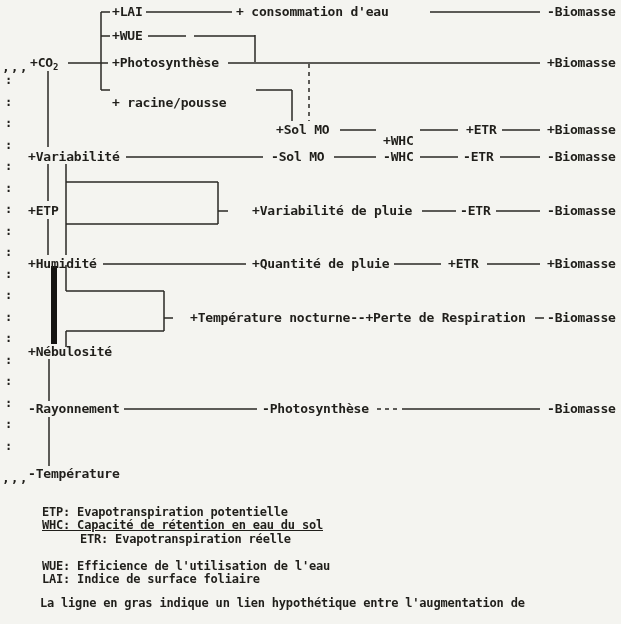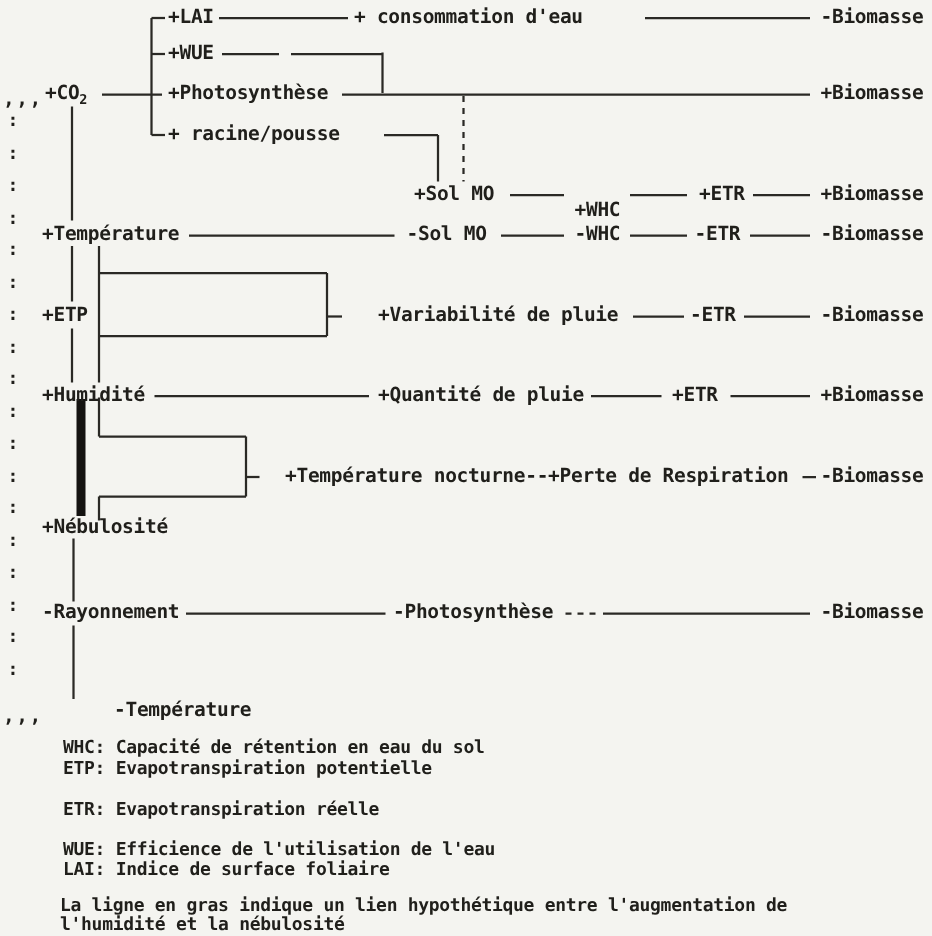--- a/index.html
+++ b/index.html
@@ -118,31 +118,31 @@
 :
 :
 :
 :
 :
 :
 :</span>
   <span class="commas" style="left:2px;top:470px;">,,,</span>
 
   <span class="t" style="left:30px;top:56px;"><span>+CO</span><span class="sub">2</span></span>
-  <span class="t" style="left:28px;top:150px;">+Température</span>
+  <span class="t" style="left:28px;top:150px;">+Variabilité</span>
   <span class="t" style="left:28px;top:204px;">+ETP</span>
   <span class="t" style="left:28px;top:257px;">+Humidité</span>
   <span class="t" style="left:28px;top:345px;">+Nébulosité</span>
   <span class="t" style="left:28px;top:402px;">-Rayonnement</span>
-  <span class="t" style="left:28px;top:467px;margin-left:48px;">-Température</span>
+  <span class="t" style="left:28px;top:467px;">-Température</span>
 
   <span class="t" style="left:112px;top:5px;">+LAI</span>
   <span class="t" style="left:112px;top:29px;">+WUE</span>
   <span class="t" style="left:112px;top:56px;">+Photosynthèse</span>
-  <span class="t" style="left:112px;top:83px;">+ racine/pousse</span>
+  <span class="t" style="left:112px;top:96px;">+ racine/pousse</span>
 
   <span class="t" style="left:236px;top:5px;">+ consommation d'eau</span>
   <span class="t" style="left:547px;top:5px;">-Biomasse</span>
   <span class="t" style="left:547px;top:56px;">+Biomasse</span>
 
   <span class="t" style="left:276px;top:123px;">+Sol MO</span>
   <span class="t" style="left:383px;top:123px;margin-top:11px;">+WHC</span>
   <span class="t" style="left:466px;top:123px;">+ETR</span>
   <span class="t" style="left:547px;top:123px;">+Biomasse</span>
 
@@ -159,21 +159,20 @@
   <span class="t" style="left:448px;top:257px;">+ETR</span>
   <span class="t" style="left:547px;top:257px;">+Biomasse</span>
 
   <span class="t" style="left:190px;top:311px;">+Température nocturne--+Perte de Respiration</span>
   <span class="t" style="left:547px;top:311px;">-Biomasse</span>
 
   <span class="t" style="left:262px;top:402px;">-Photosynthèse</span>
   <span class="t" style="left:547px;top:402px;">-Biomasse</span>
 
   <span class="legend-line" style="top:506px;">ETP: Evapotranspiration potentielle</span>
-  <span class="legend-line" style="top:492px;">WHC: Capacité de rétention en eau du sol</span>
-  <span class="legend-line" style="top:533px;">ETR: Evapotranspiration réelle</span>
+  <span class="legend-line" style="top:519px;text-decoration:underline;">WHC: Capacité de rétention en eau du sol</span>
+  <span class="legend-line" style="top:533px;margin-left:38px;">ETR: Evapotranspiration réelle</span>
   <span class="legend-line" style="top:560px;">WUE: Efficience de l'utilisation de l'eau</span>
   <span class="legend-line" style="top:573px;">LAI: Indice de surface foliaire</span>
 
   <span class="note-line" style="top:597px;">La ligne en gras indique un lien hypothétique entre l'augmentation de</span>
-  <span class="note-line" style="top:610px;">l'humidité et la nébulosité</span>
 
 </div>
 
 </body></html>

